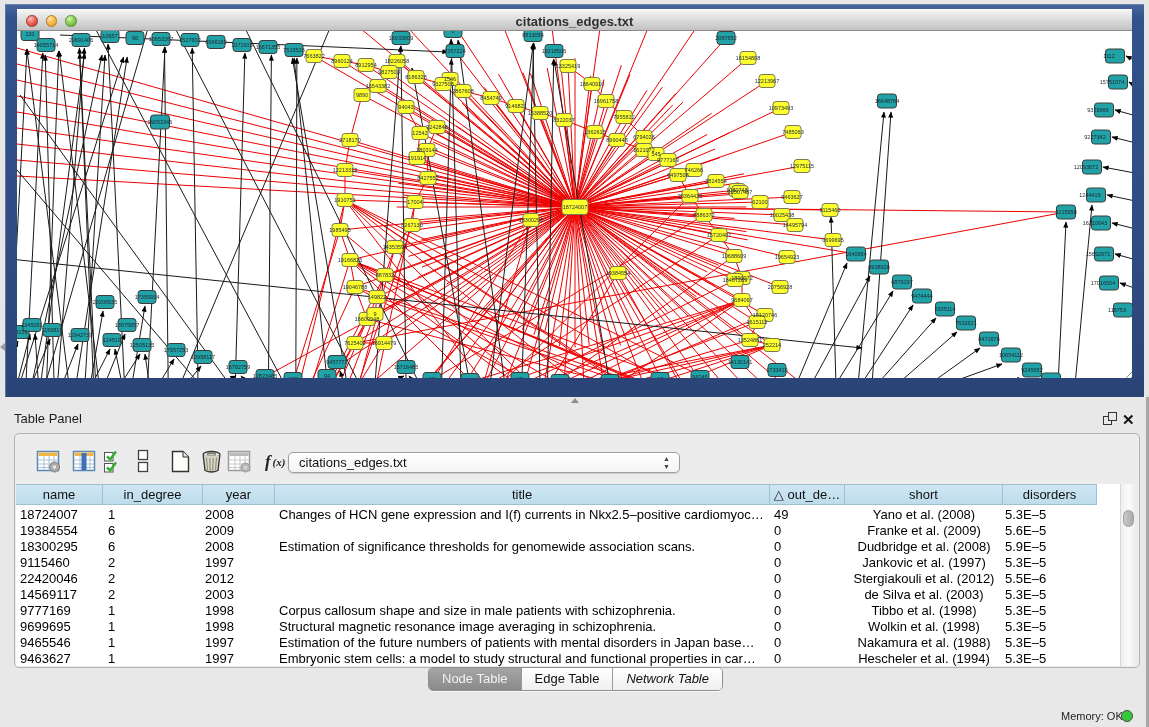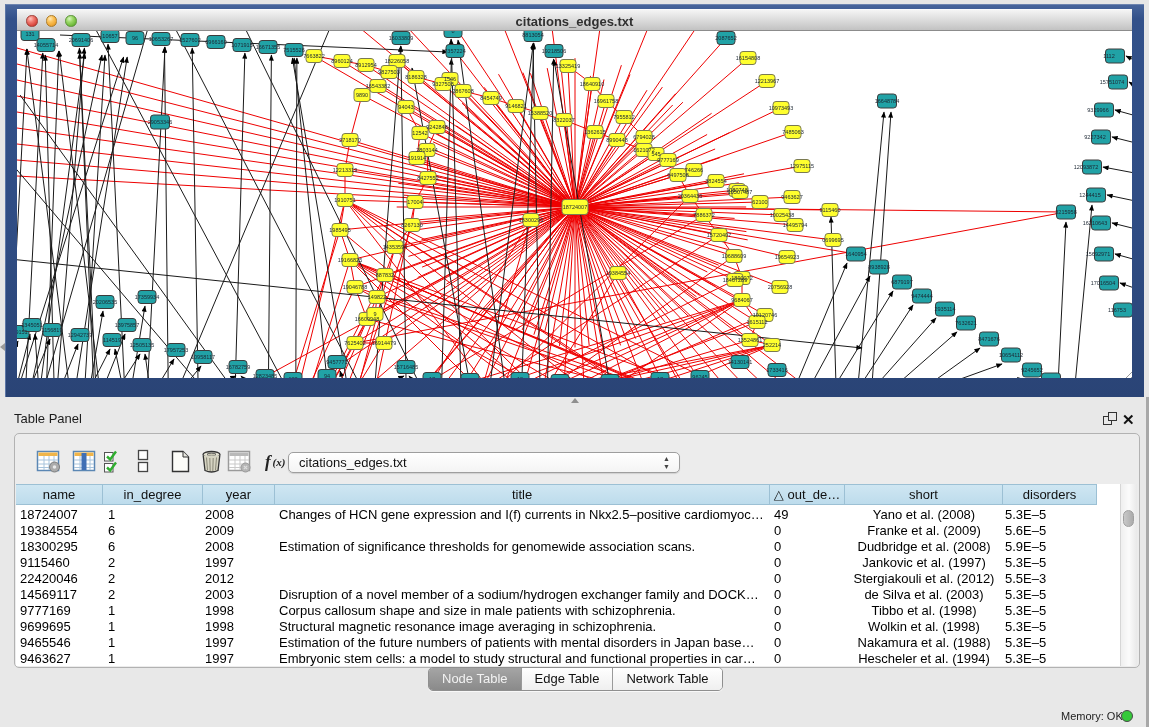--- a/index.html
+++ b/index.html
@@ -58,21 +58,21 @@
   background:linear-gradient(90deg,#efefef 0,#fbfbfb 50%,#e9e9e9 100%); border-left:1px solid #d6d6d6;}
 #vthumb { left:1123px; top:510px; width:11px; height:17px; background:linear-gradient(90deg,#c9c9c9,#ababab);
   border-radius:6px; border:1px solid #9f9f9f;}
 
 
 #tabs { left:428px; top:667px; height:24px; display:flex; font-size:13px;
   border:1px solid #8f8f8f; border-radius:5px; overflow:hidden;
   box-shadow:0 1px 0 rgba(255,255,255,0.7); }
 .tab { height:22px; line-height:22px; padding:0 13px; background:linear-gradient(180deg,#ffffff 0,#efefef 100%); color:#111; border-right:1px solid #9a9a9a;}
 .tab.sel { background:linear-gradient(180deg,#a5a5a5 0,#8a8a8a 100%); color:#f2f2f2; }
-.tab:last-child { border-right:none; }
+.tab:last-child { border-right:none;font-style:italic; }
 
 #memory { left:1061px; top:710px; font-size:11px; color:#222; }
 #memdot { left:1121px; top:710px; width:12px; height:12px; border-radius:50%;
   background:#35c93a; border:1px solid #4a4a4a; }
 </style></head>
 <body>
 <div id="stage">
   <div class="abs" id="blueframe"></div>
   <div class="abs" id="tgray"></div>
   <div class="abs" id="lgray"></div>
@@ -908,27 +908,26 @@
         <div class="td" style="left:758px;width:70px">0</div>
         <div class="td" style="left:829px;width:158px;text-align:center">Jankovic et al. (1997)</div>
         <div class="td" style="left:989px;width:92px">5.3E–5</div>
       </div>
       <div class="tr" style="top:87px">
         <div class="td" style="left:4px;width:82px">22420046</div>
         <div class="td" style="left:92px;width:94px">2</div>
         <div class="td" style="left:189px;width:68px">2012</div>
         <div class="td" style="left:758px;width:70px">0</div>
         <div class="td" style="left:829px;width:158px;text-align:center">Stergiakouli et al. (2012)</div>
-        <div class="td" style="left:989px;width:92px">5.5E–3</div>
+        <div class="td" style="left:989px;width:92px">5.5E–6</div>
       </div>
       <div class="tr" style="top:103px">
         <div class="td" style="left:4px;width:82px">14569117</div>
         <div class="td" style="left:92px;width:94px">2</div>
         <div class="td" style="left:189px;width:68px">2003</div>
-        <div class="td" style="left:263px;width:490px">Disruption of a novel member of a sodium/hydrogen exchanger family and DOCK…</div>
         <div class="td" style="left:758px;width:70px">0</div>
         <div class="td" style="left:829px;width:158px;text-align:center">de Silva et al. (2003)</div>
         <div class="td" style="left:989px;width:92px">5.3E–5</div>
       </div>
       <div class="tr" style="top:119px">
         <div class="td" style="left:4px;width:82px">9777169</div>
         <div class="td" style="left:92px;width:94px">1</div>
         <div class="td" style="left:189px;width:68px">1998</div>
         <div class="td" style="left:263px;width:490px">Corpus callosum shape and size in male patients with schizophrenia.</div>
         <div class="td" style="left:758px;width:70px">0</div>

